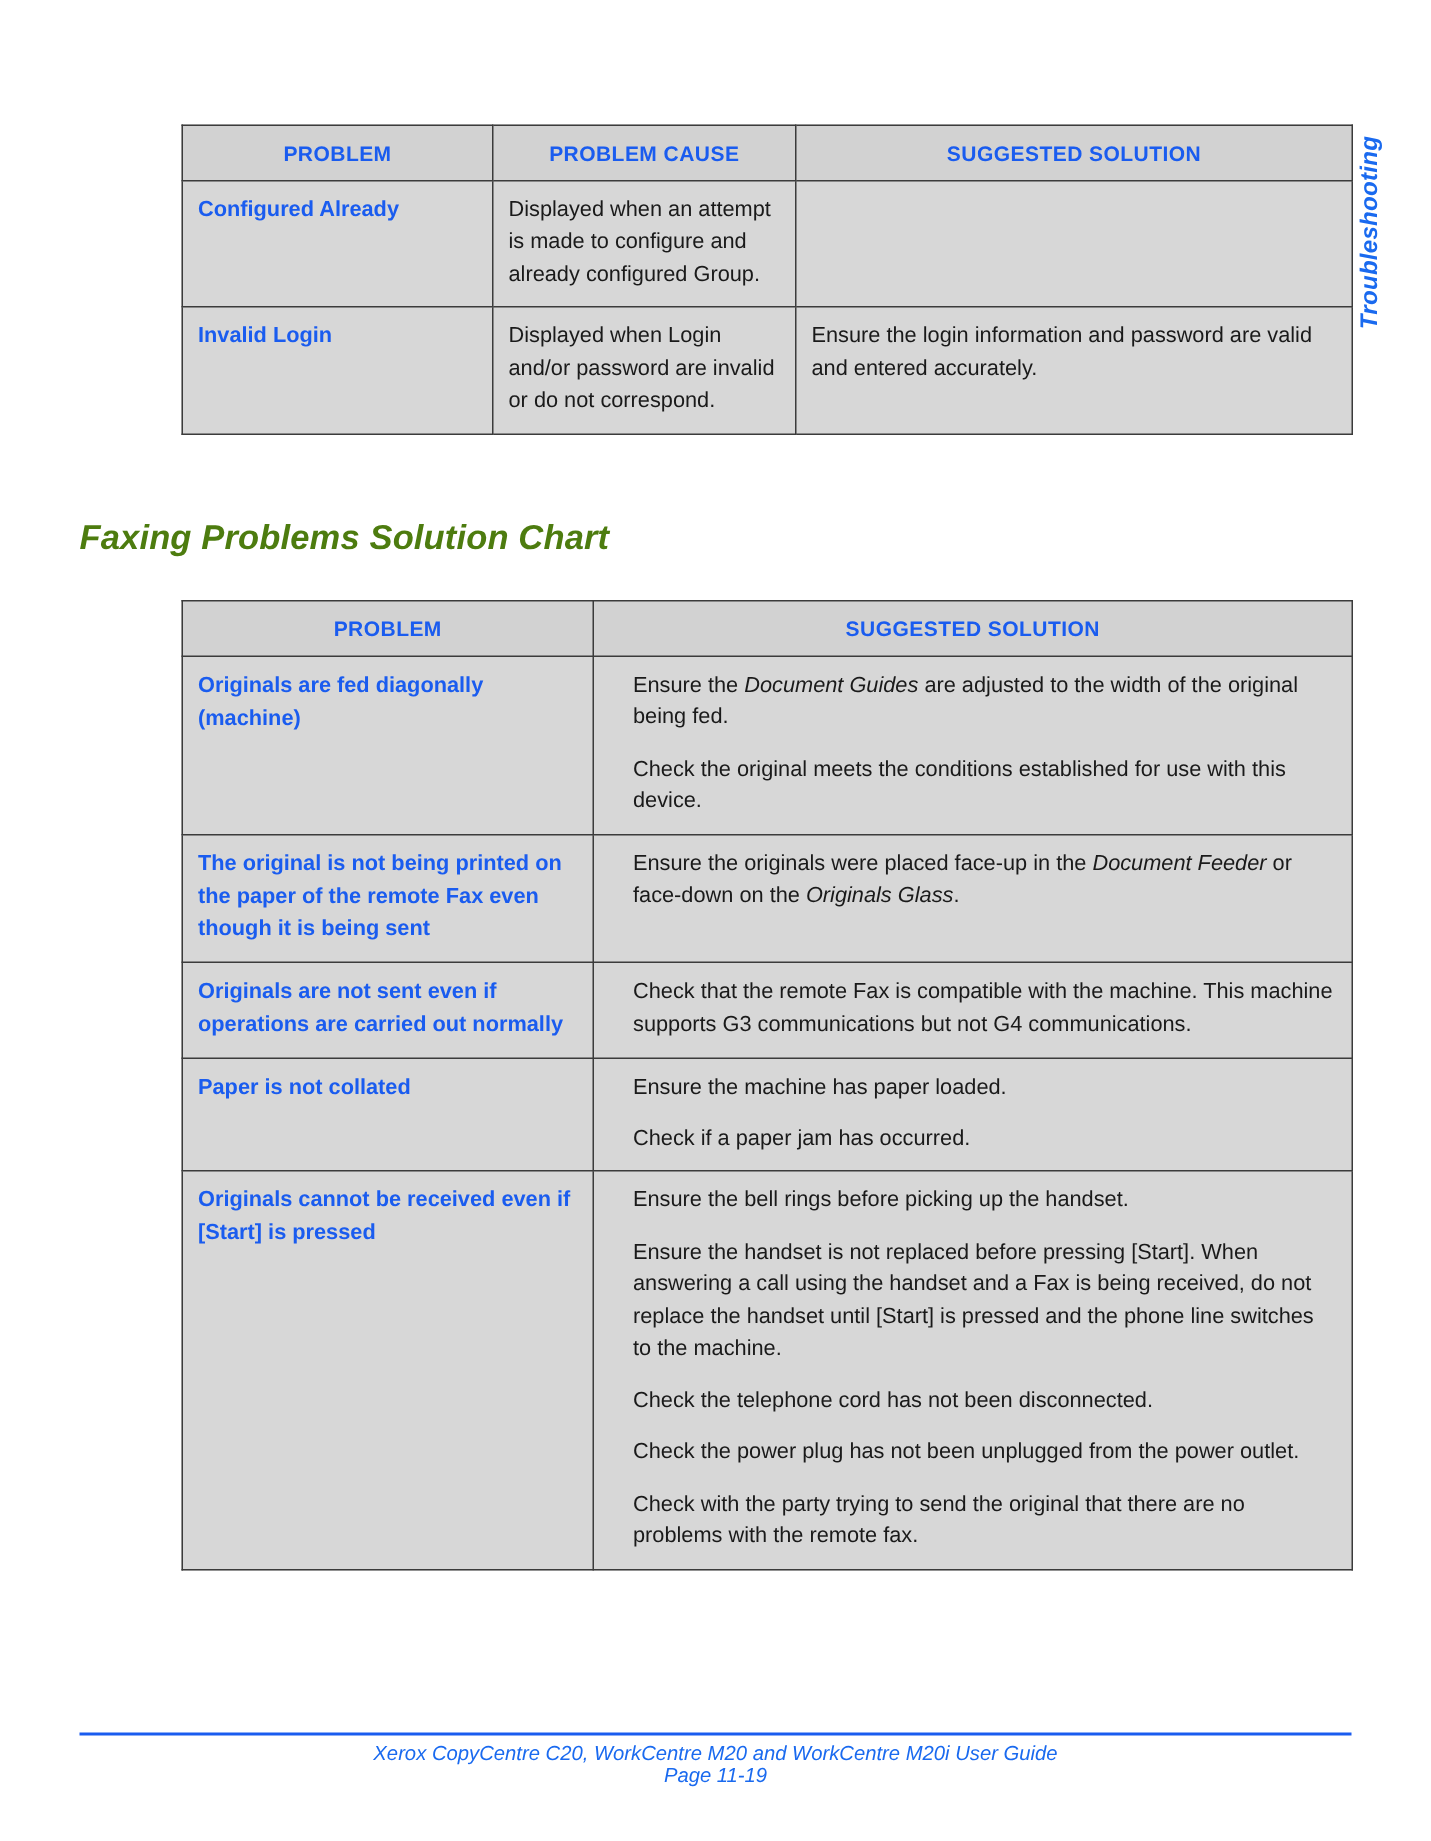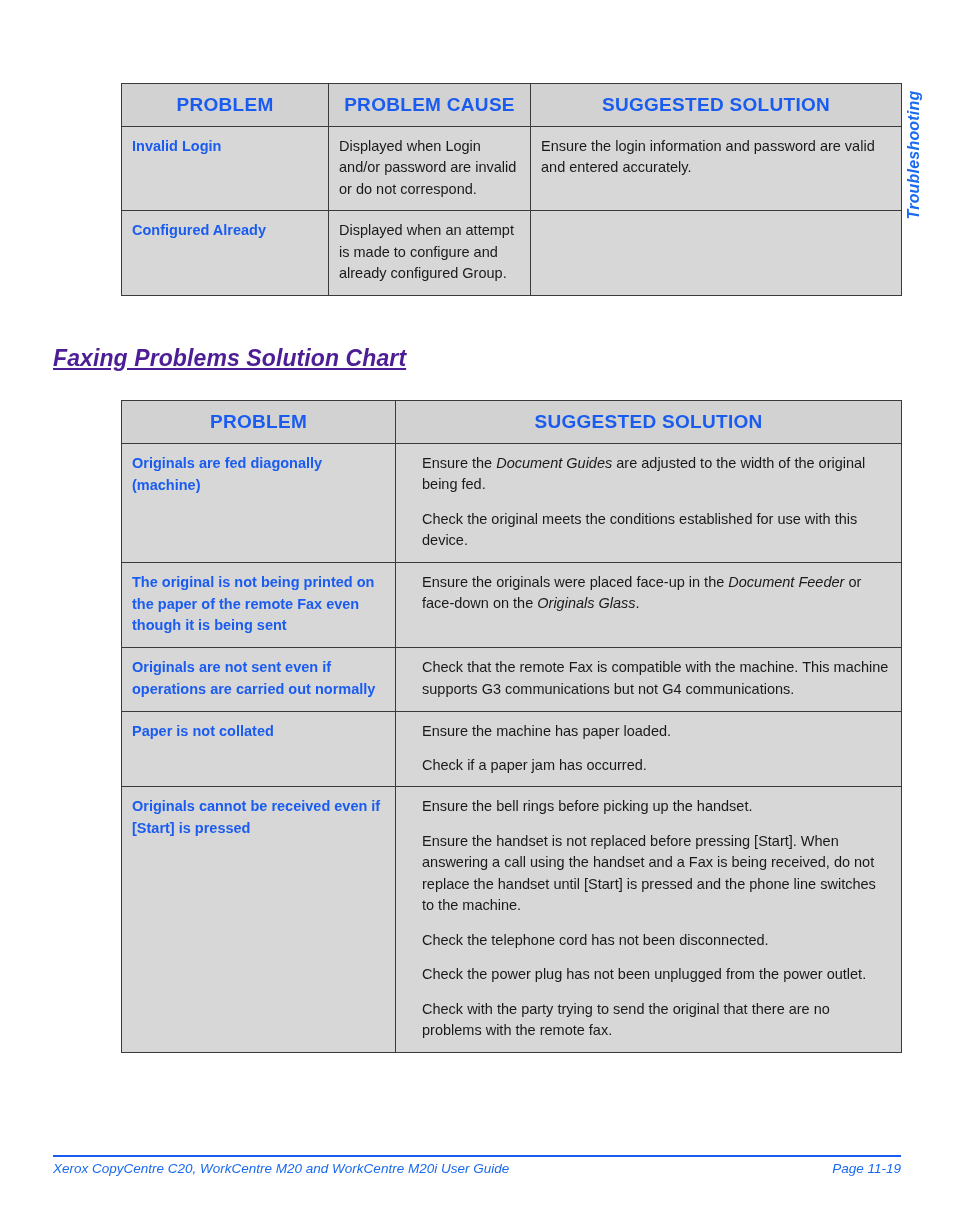--- a/index.html
+++ b/index.html
@@ -55,21 +55,21 @@
   .doc-table td, .doc-table th {
     border: 1px solid #3b3b3b;
     vertical-align: top;
     padding: 9px 10px 10px 10px;
     background: #d7d7d7;
   }
   .doc-table th {
     text-align: center;
     color: #1A5CEF;
     font-weight: bold;
-    font-size: 19px;
+    font-size: 14px;
     letter-spacing: 0.3px;
     padding-top: 10px;
     padding-bottom: 10px;
     background: #d2d2d2;
   }
   .cell-problem {
     color: #1A5CEF;
     font-weight: bold;
     font-size: 14.5px;
     line-height: 1.5;
@@ -88,26 +88,25 @@
   .cell-body i { font-style: italic; }
 
   
   #table-1 { left: 121px; top: 83px; width: 780px; }
 
   
   .section-heading {
     position: absolute;
     left: 53px;
     top: 345px;
-    color: #4c1d95;
+    color: #4d7c0f;
     font-size: 23px;
     font-weight: bold;
     font-style: italic;
     letter-spacing: 0.1px;
-    text-decoration: underline;
   }
 
   
   #table-2 { left: 121px; top: 400px; width: 780px; }
 
   
   .footer-rule {
     position: absolute;
     left: 53px;
     top: 1155px;
@@ -119,20 +118,21 @@
     position: absolute;
     left: 53px;
     top: 1161px;
     width: 848px;
     display: flex;
     justify-content: space-between;
     align-items: center;
     color: #1A6AEF;
     font-style: italic;
     font-size: 13.5px;
+    flex-direction: column;
   }
 </style>
 </head>
 <body>
 
 <div class="page">
 
   <div class="side-tab">
     <span class="side-tab-label">Troubleshooting</span>
   </div>
@@ -145,28 +145,28 @@
     </colgroup>
     <thead>
       <tr>
         <th>PROBLEM</th>
         <th>PROBLEM CAUSE</th>
         <th>SUGGESTED SOLUTION</th>
       </tr>
     </thead>
     <tbody id="table-1-body">
         <tr>
+          <td class="cell-problem">Configured Already</td>
+          <td class="cell-body">Displayed when an attempt is made to configure and already configured Group.</td>
+          <td class="cell-body"></td>
+        </tr>
+        <tr>
           <td class="cell-problem">Invalid Login</td>
           <td class="cell-body">Displayed when Login and/or password are invalid or do not correspond.</td>
           <td class="cell-body">Ensure the login information and password are valid and entered accurately.</td>
-        </tr>
-        <tr>
-          <td class="cell-problem">Configured Already</td>
-          <td class="cell-body">Displayed when an attempt is made to configure and already configured Group.</td>
-          <td class="cell-body"></td>
         </tr>
       </tbody>
   </table>
 
   <div class="section-heading">Faxing Problems Solution Chart</div>
 
   <table class="doc-table" id="table-2">
     <colgroup>
       <col style="width:274px">
       <col style="width:506px">

